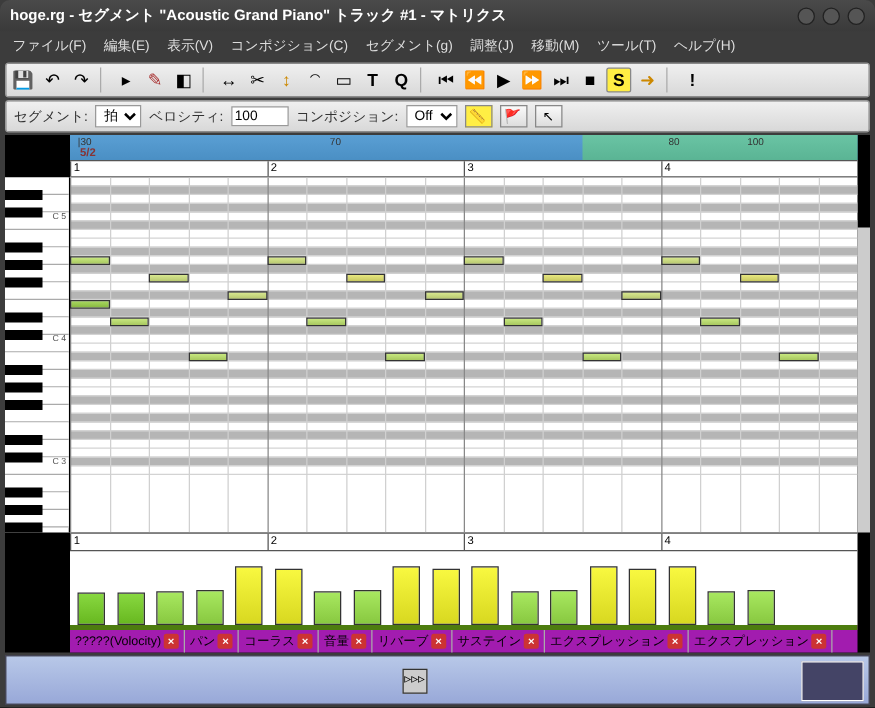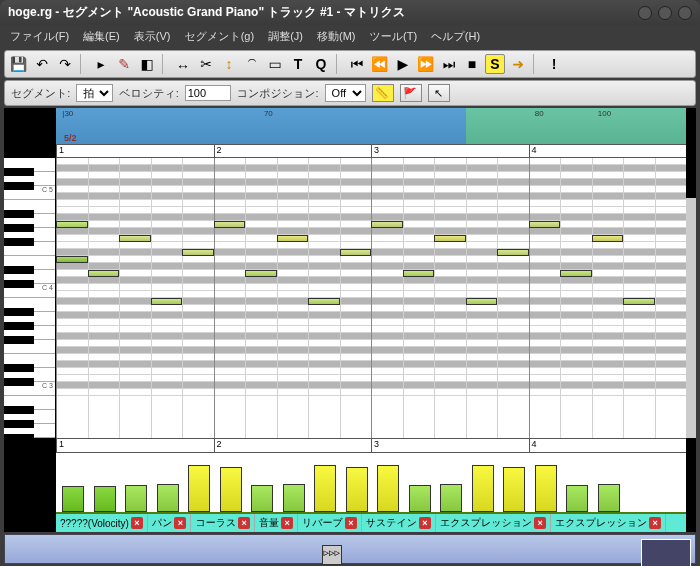--- a/index.html
+++ b/index.html
@@ -11,21 +11,21 @@
 .win-btn { width: 14px; height: 14px; border-radius: 50%; background: #555; border: 1px solid #222; }
 .menubar { background: #3c3c3c; color: #ddd; padding: 2px 4px; display: flex; gap: 2px; font-size: 11px; }
 .menu-item { padding: 2px 6px; cursor: pointer; }
 .toolbar { background: linear-gradient(#f0f0f0, #d8d8d8); border: 1px solid #999; margin: 2px 4px; padding: 3px 4px; display: flex; align-items: center; gap: 3px; border-radius: 3px; }
 .tool-btn { width: 20px; height: 20px; display: flex; align-items: center; justify-content: center; border: 1px solid transparent; border-radius: 2px; cursor: pointer; font-size: 14px; }
 .tool-sep { width: 6px; height: 20px; border-left: 1px solid #aaa; margin: 0 2px; }
 .options-bar { background: linear-gradient(#f0f0f0, #d8d8d8); border: 1px solid #999; margin: 0 4px 2px; padding: 3px 6px; display: flex; align-items: center; gap: 6px; border-radius: 3px; }
 .options-bar label { font-size: 11px; color: #333; }
 .options-bar select, .options-bar input { font-size: 11px; padding: 1px 2px; border: 1px solid #999; background: #fff; }
 .content { flex: 1; display: flex; flex-direction: column; background: #000; margin: 0 4px; position: relative; }
-.top-strip { height: 36px; background: linear-gradient(#5a9fd4, #4a8fc4); position: relative; margin-left: 52px; margin-right: 10px; }
+.top-strip { height: 20px; background: linear-gradient(#5a9fd4, #4a8fc4); position: relative; margin-left: 52px; margin-right: 10px; }
 .top-strip-green { position: absolute; right: 0; top: 0; bottom: 0; width: 35%; background: linear-gradient(#6ac4a4, #5ab494); }
 .top-marker { position: absolute; font-size: 8px; color: #333; top: 1px; }
 .ts-label { position: absolute; font-size: 9px; color: #833; bottom: 1px; left: 8px; font-weight: bold; }
 .ruler { height: 14px; background: #fff; border-top: 1px solid #555; border-bottom: 1px solid #555; margin-left: 52px; margin-right: 10px; position: relative; font-size: 9px; }
 .ruler-tick { position: absolute; border-left: 1px solid #555; height: 100%; padding-left: 2px; }
 .piano-area { flex: 1; display: flex; position: relative; }
 .piano-keys { width: 52px; background: #fff; border-right: 1px solid #000; position: relative; }
 .white-key { height: 14px; border-bottom: 1px solid #aaa; background: #fff; position: relative; }
 .black-key { position: absolute; width: 30px; height: 8px; background: #000; z-index: 2; }
 .key-label { position: absolute; right: 2px; font-size: 7px; color: #555; }
@@ -39,21 +39,21 @@
 .note.g2 { background: linear-gradient(#c8e880, #a8c860); }
 .note.g3 { background: linear-gradient(#d8e890, #b8c870); }
 .note.y1 { background: linear-gradient(#e8e880, #c8c860); }
 .scrollbar-v { width: 10px; background: #ccc; position: absolute; right: 0; top: 40px; bottom: 0; }
 .bottom-ruler { height: 14px; background: #fff; border-top: 1px solid #555; margin-left: 52px; margin-right: 10px; position: relative; font-size: 9px; }
 .velocity-area { height: 60px; background: #fff; margin-left: 52px; margin-right: 10px; position: relative; border-top: 1px solid #555; }
 .vel-bar { position: absolute; bottom: 0; width: 22px; border: 1px solid #333; }
 .vel-bar.green { background: linear-gradient(#88d840, #68b820); }
 .vel-bar.lgreen { background: linear-gradient(#a8e860, #88c840); }
 .vel-bar.yellow { background: linear-gradient(#f8f840, #d8d820); }
-.tabs { display: flex; background: #5eead4; margin-left: 52px; margin-right: 10px; border-top: 2px solid #4d7c0f; }
+.tabs { display: flex; background: #a21caf; margin-left: 52px; margin-right: 10px; border-top: 4px solid #4d7c0f; }
 .tab { padding: 2px 4px; font-size: 10px; border-right: 1px solid #aaa; display: flex; align-items: center; gap: 2px; cursor: pointer; }
 .tab-close { width: 12px; height: 12px; background: #c33; color: #fff; border-radius: 2px; display: flex; align-items: center; justify-content: center; font-size: 9px; font-weight: bold; }
 .bottom-overview { height: 40px; background: linear-gradient(#b8c8e8, #98a8d8); margin: 2px 4px; position: relative; border: 1px solid #445; }
 .overview-cursor { position: absolute; left: 46%; top: 10px; width: 20px; height: 20px; background: #ccc; border: 1px solid #333; }
 .overview-thumb { position: absolute; right: 4px; top: 4px; width: 50px; height: 32px; background: #446; border: 1px solid #fff; }
 .opt-btn { width: 22px; height: 18px; border: 1px solid #888; background: linear-gradient(#fafafa,#ddd); display: flex; align-items: center; justify-content: center; font-size: 11px; cursor: pointer; }
 </style>
 </head>
 <body>
 
@@ -64,20 +64,21 @@
       <div class="win-btn"></div>
       <div class="win-btn"></div>
       <div class="win-btn"></div>
     </div>
   </div>
 
   <div class="menubar">
     <span class="menu-item">ファイル(F)</span>
     <span class="menu-item">編集(E)</span>
     <span class="menu-item">表示(V)</span>
+    <span class="menu-item">コンポジション(C)</span>
     <span class="menu-item">セグメント(g)</span>
     <span class="menu-item">調整(J)</span>
     <span class="menu-item">移動(M)</span>
     <span class="menu-item">ツール(T)</span>
     <span class="menu-item">ヘルプ(H)</span>
   </div>
 
   <div class="toolbar">
     <div class="tool-btn">💾</div>
     <div class="tool-btn">↶</div>

